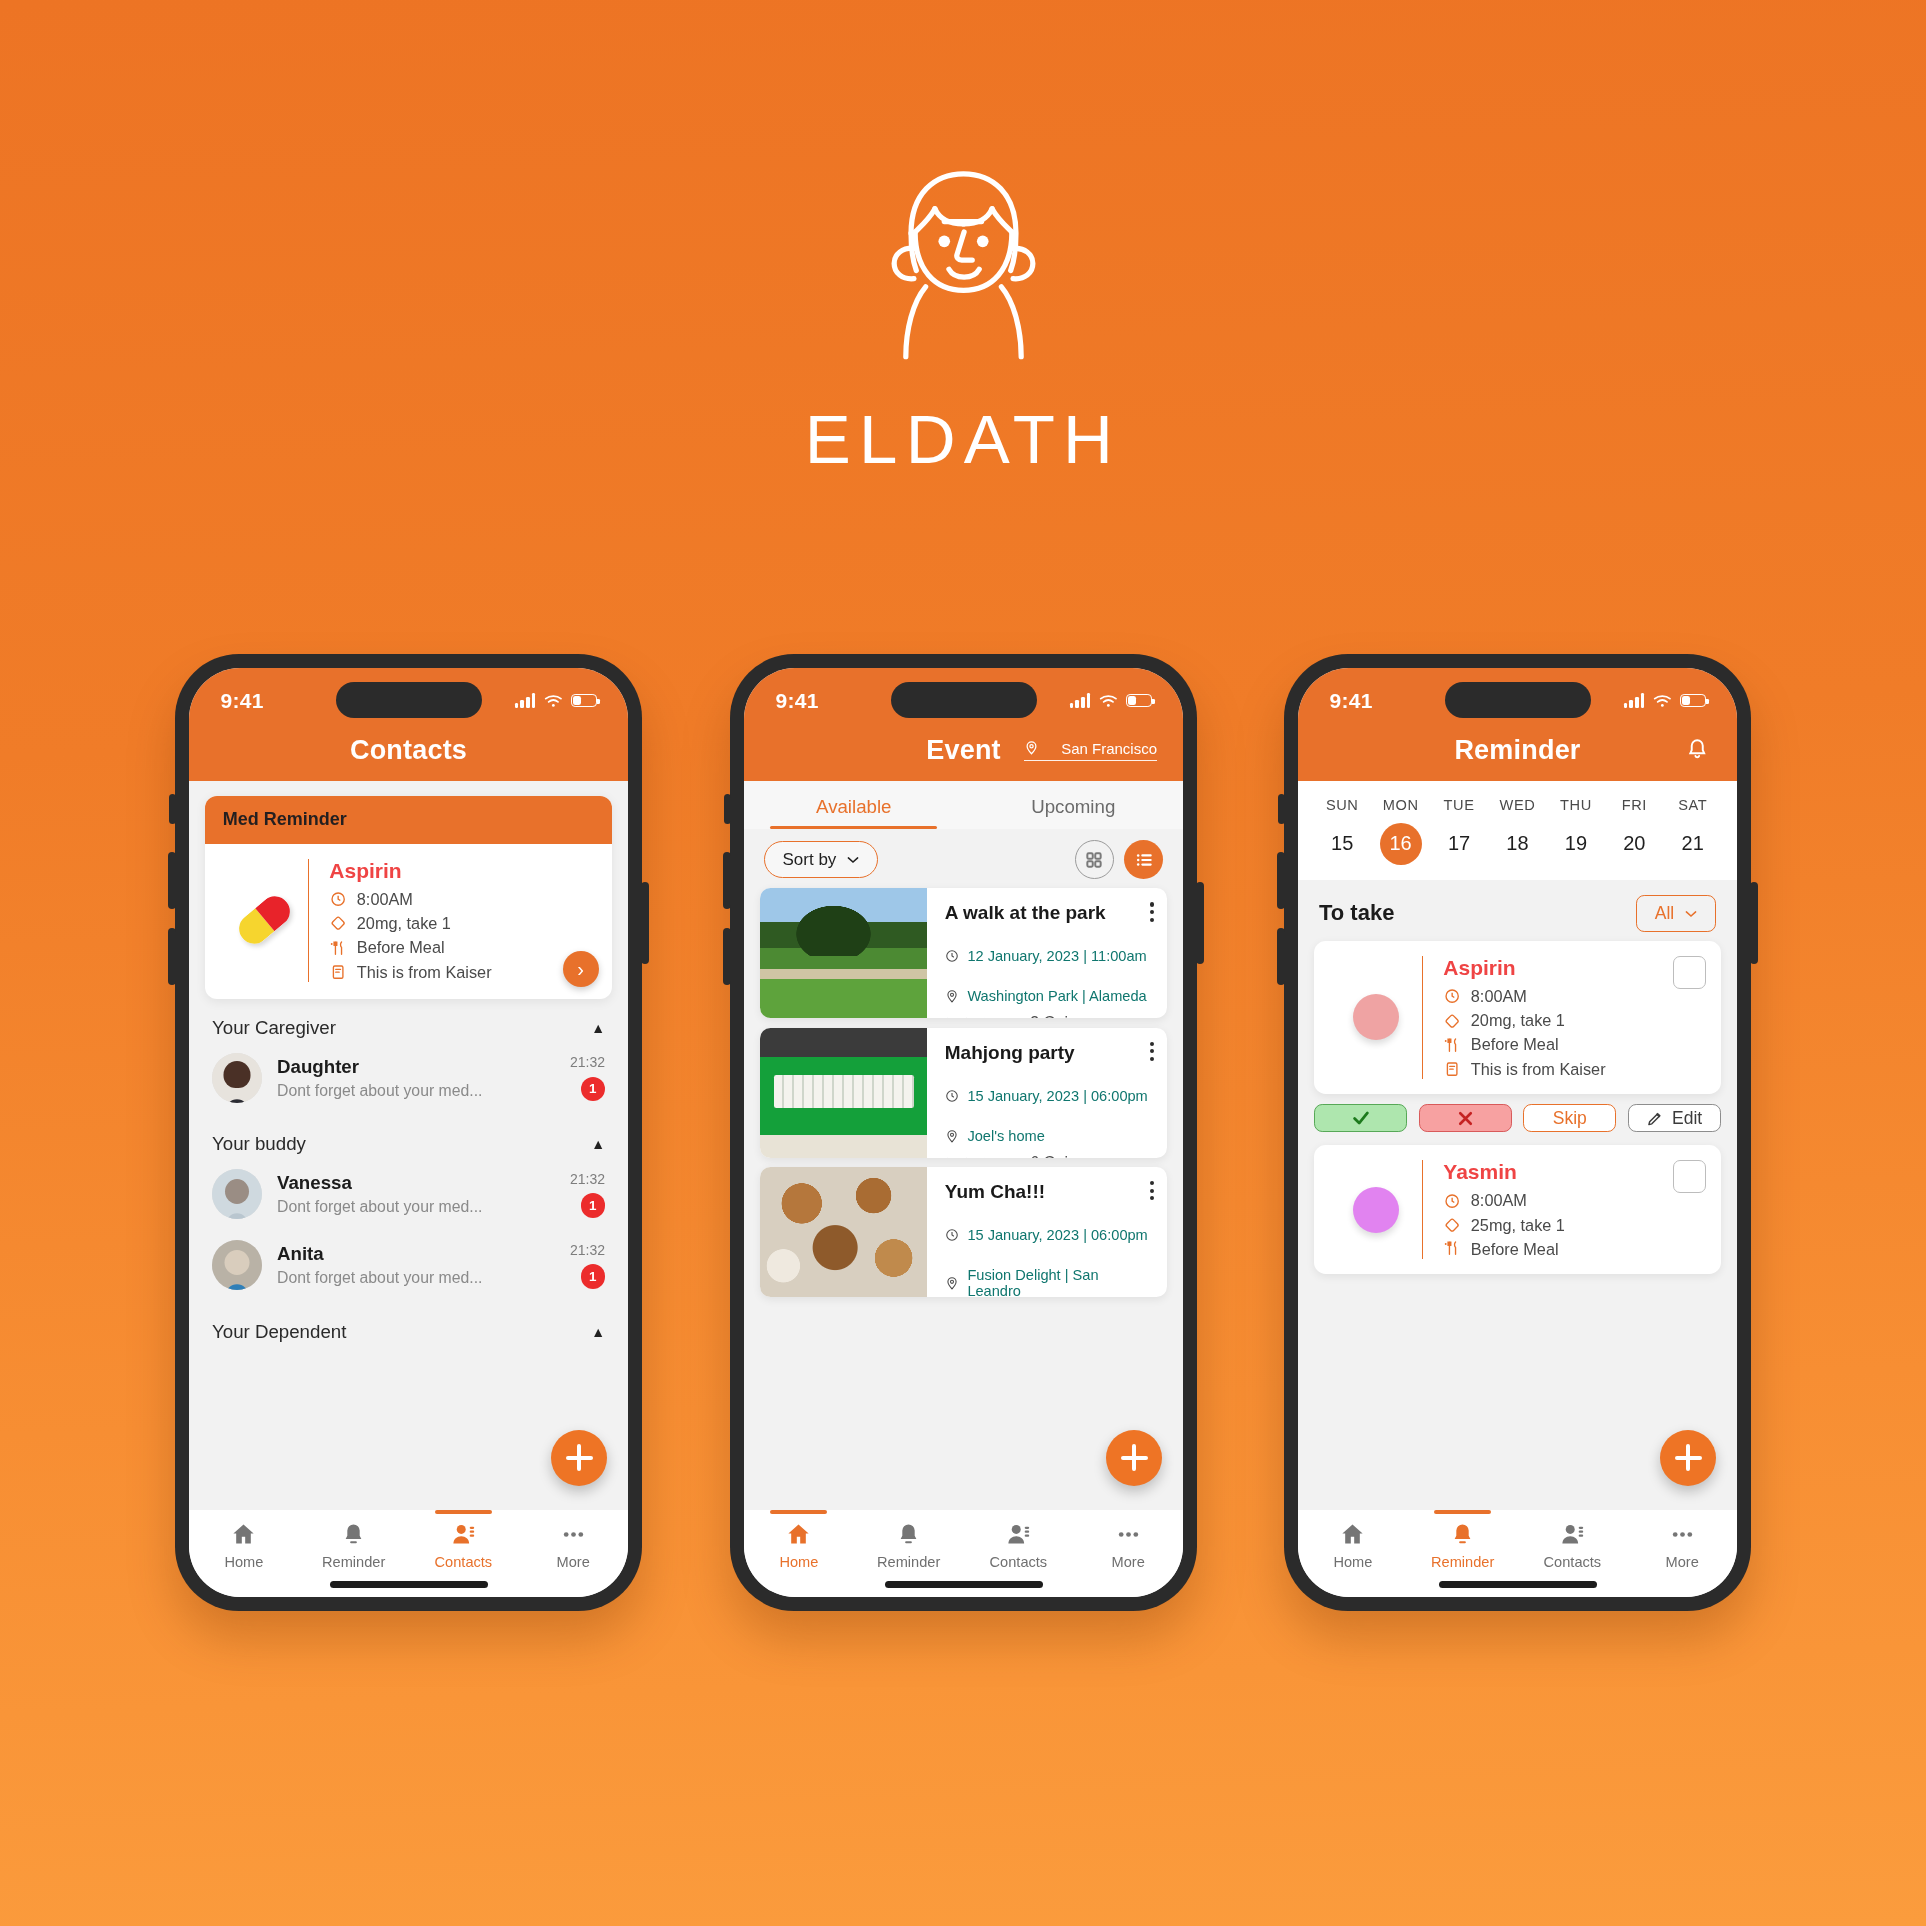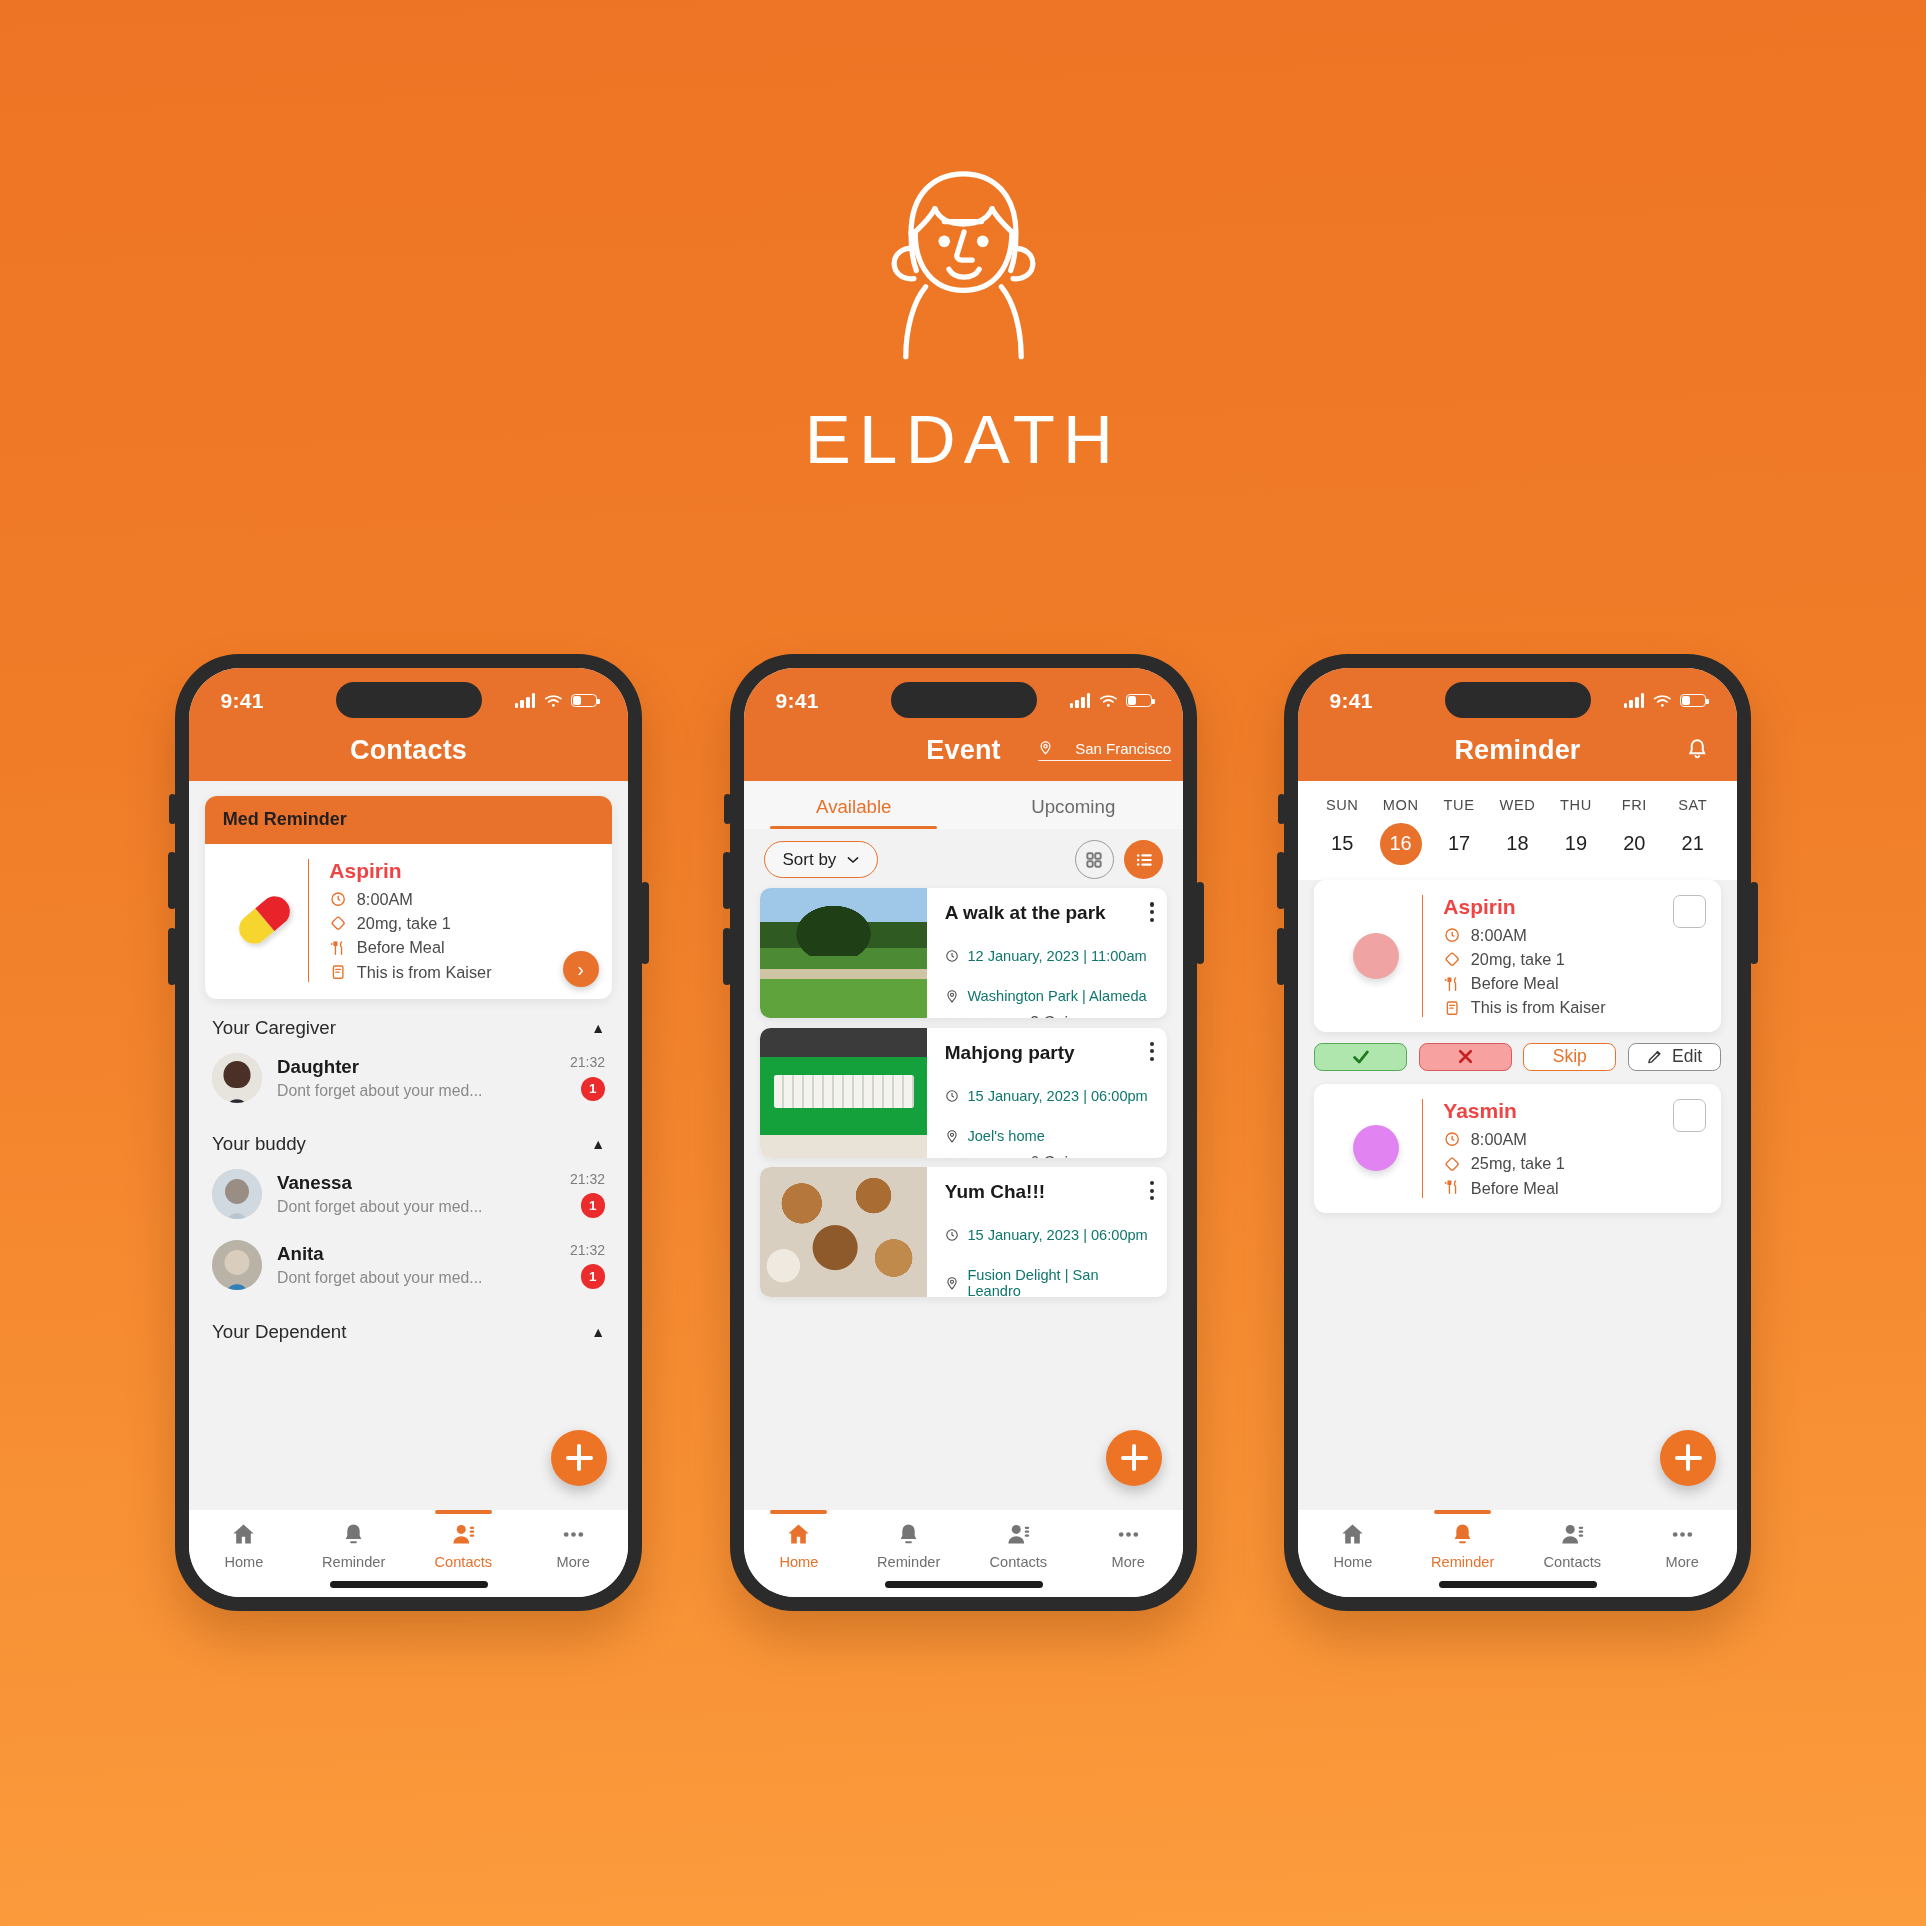--- a/index.html
+++ b/index.html
@@ -50,21 +50,21 @@
   .bars i{ display:block; width:3.5px; background:#fff; border-radius:1.2px; }
   .bars i:nth-child(1){height:5.3px} .bars i:nth-child(2){height:8.2px}
   .bars i:nth-child(3){height:11px} .bars i:nth-child(4){height:14.6px}
   .wifi{ width:18.7px; height:14px; position:relative; }
   .batt{ width:26px; height:13.4px; border:1.8px solid #fff; border-radius:4.1px; position:relative; }
   .batt::after{ content:""; position:absolute; right:-4.1px; top:4.1px; width:2.3px; height:5.3px; background:#fff; border-radius:0 1.2px 1.2px 0; }
   .batt i{ position:absolute; left:1.5px; top:1.5px; bottom:1.5px; width:8.2px; background:#fff; border-radius:2.3px; }
 
   .title-row{ height:61px; display:flex; align-items:center; justify-content:center; position:relative; padding:0 23px; }
   .scr-title{ font-size:27px; font-weight:700; letter-spacing:0.2px; }
-  .hdr-right{ position:absolute; right:12px; display:flex; align-items:center; gap:22px; font-size:15px; border-bottom:1.2px solid rgba(255,255,255,.9); padding-bottom:2.9px; }
+  .hdr-right{ position:absolute; right:26px; display:flex; align-items:center; gap:22px; font-size:15px; border-bottom:1.2px solid rgba(255,255,255,.9); padding-bottom:2.9px; }
   .bell-btn{ position:absolute; right:28px; }
 
   
   .body{ flex:1 1 auto; position:relative; overflow:hidden; background:#F2F2F2; }
 
   
   .med-card{ margin:15px 16.3px 0; background:#fff; border-radius:12px; overflow:hidden; box-shadow:0 2.9px 10.5px rgba(0,0,0,.07); }
   .med-card-hd{ background:#E8712B; color:#231f20; font-size:18px; font-weight:700; padding:13.4px 17.5px; }
   .med-card-bd{ display:flex; align-items:center; padding:15px 15px 17.5px; position:relative; min-height:128px; }
   .capsule{ width:88px; flex:0 0 88px; display:flex; align-items:center; justify-content:center; }
@@ -735,20 +735,29 @@
                 </div>
               </div>
             <div class="calcell">
                 <div class="dnum">
                   <span>21</span>
                 </div>
               </div>
           </div>
         </div>
 
+        <div class="totake-hd">
+          <span class="totake-t">To take</span>
+          <span class="allsel">
+            <span>All</span>
+            <span><svg width="14" height="9.3" viewBox="0 0 24 16" fill="none" stroke="#E8712B" stroke-width="2.6" stroke-linecap="round">
+                  <path d="M4 5l8 7 8-7"></path>
+                </svg></span>
+          </span>
+        </div>
 
         <div class="mcard">
           <span class="pilldot">
               <i style="background:#EFA3A3"></i>
             </span>
           <span class="med-info">
             <span class="med-name" style="display:block">Aspirin</span>
             <span class="med-line">
                 <span class="ic">
                   <svg width="16.3" height="16.3" viewBox="0 0 24 24" fill="none" stroke="#E8712B" stroke-width="2">

